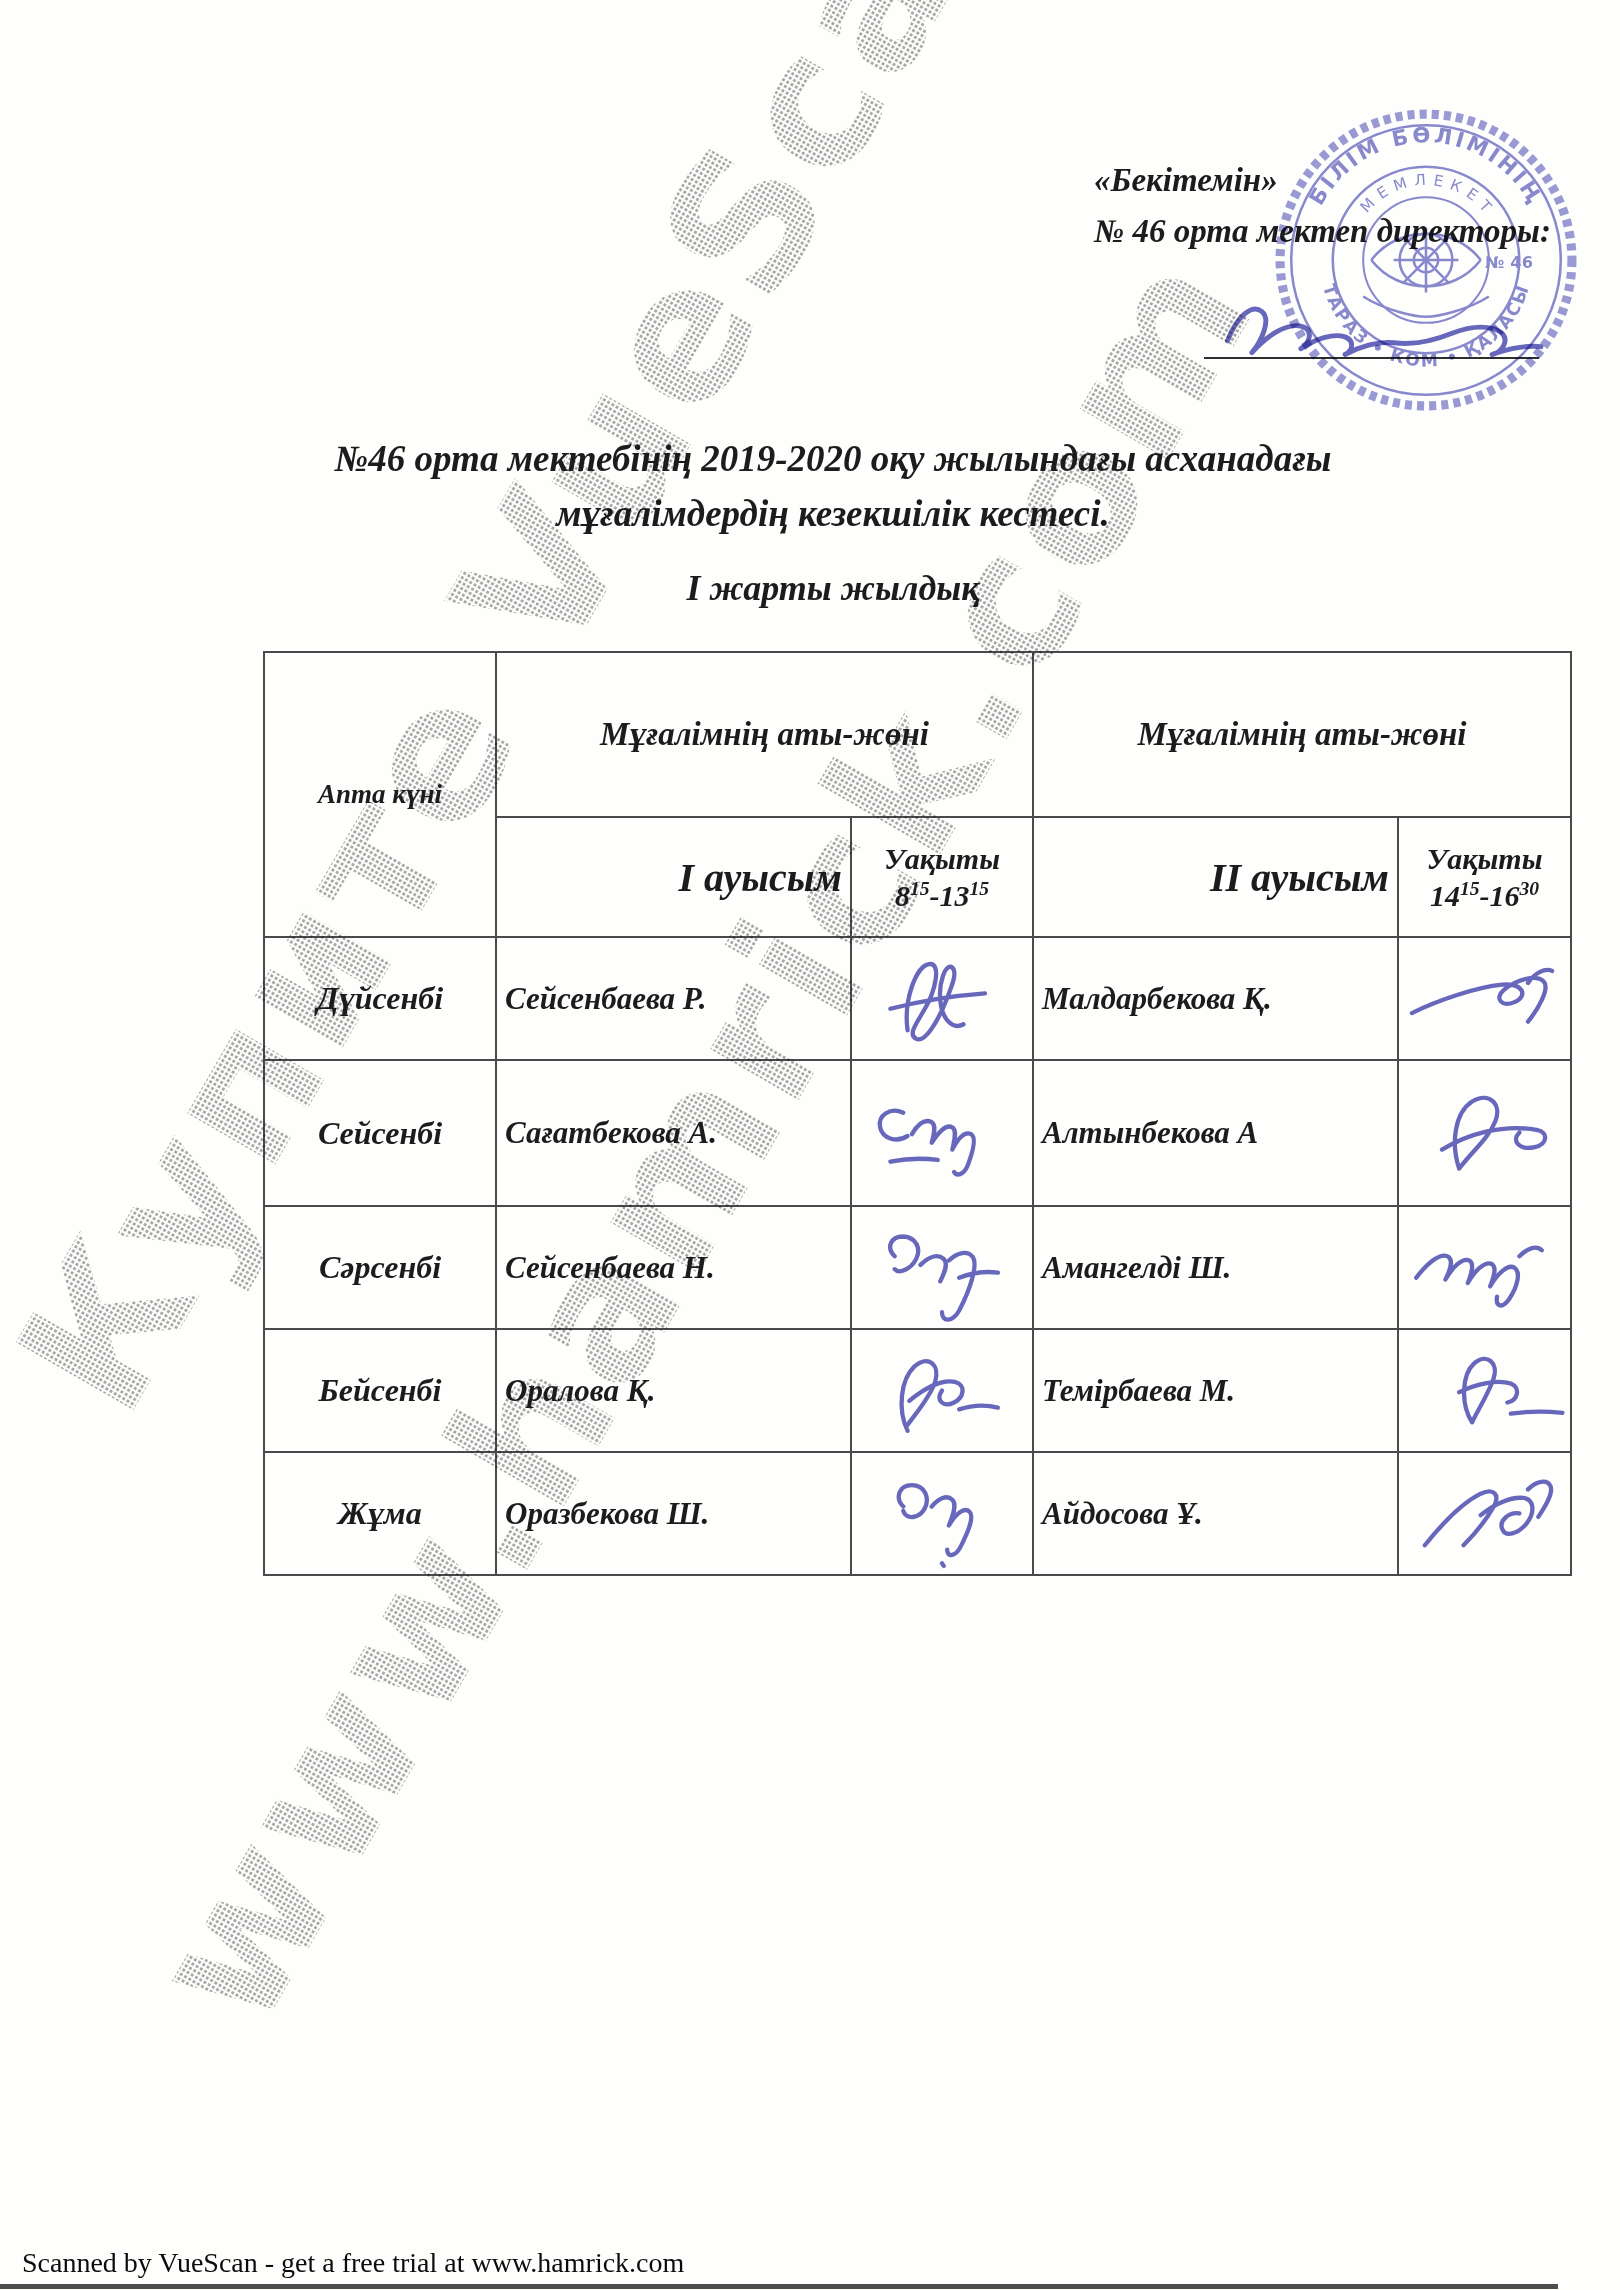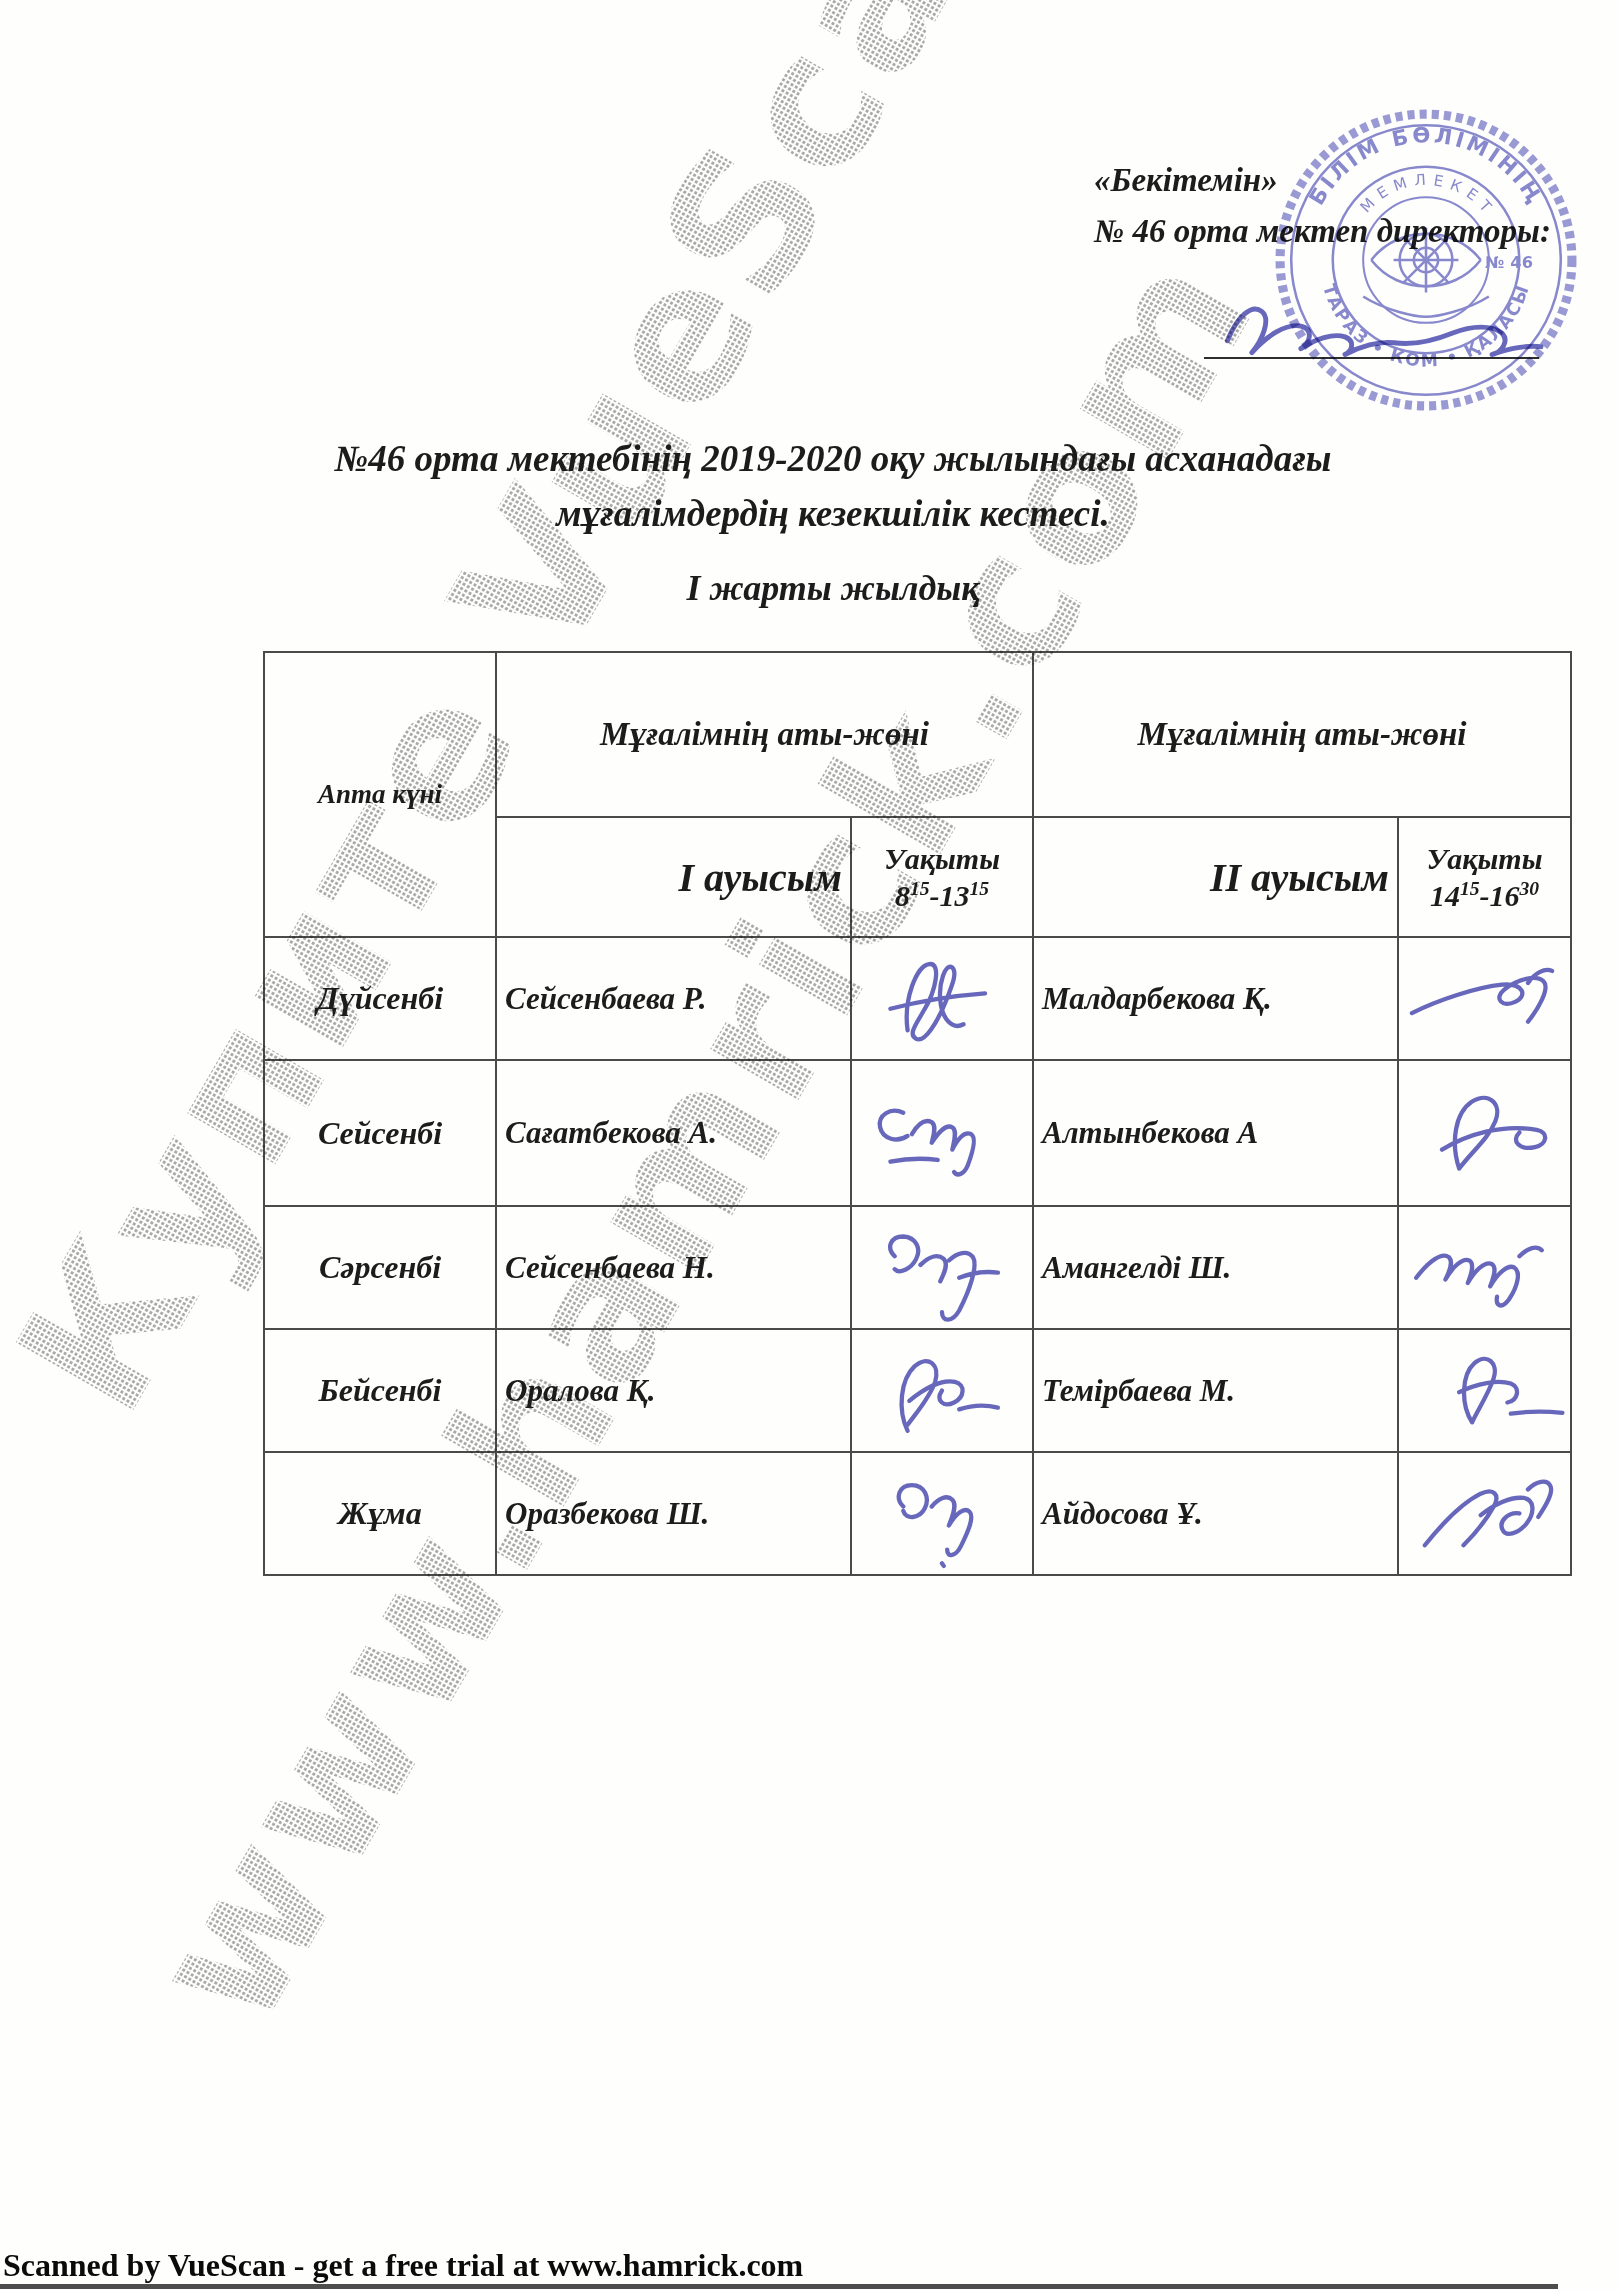--- a/index.html
+++ b/index.html
@@ -88,24 +88,23 @@
     background-clip:text;
     opacity:.40;
     transform-origin:0 50%;
     z-index:30;
     pointer-events:none;
   }
   .wm1{left:69px;top:1284px;transform:rotate(-60deg);}
   .wm2{left:201px;top:1897px;transform:rotate(-60deg);}
   
   .footer{
-    position:absolute;left:3px;top:2247px;
-    font-size:32px;color:#0b0b0b;z-index:40;
+    position:absolute;left:22px;top:2247px;
+    font-size:28px;color:#0b0b0b;z-index:40;
     font-family:"Liberation Serif",serif;
-    font-weight:bold;
   }
   .bottom-bar{
     position:absolute;left:0;top:2284px;width:1558px;height:4.9px;
     background:#4d4d4d;z-index:40;
   }
 </style>
 </head>
 <body>
 
 <div class="page">

